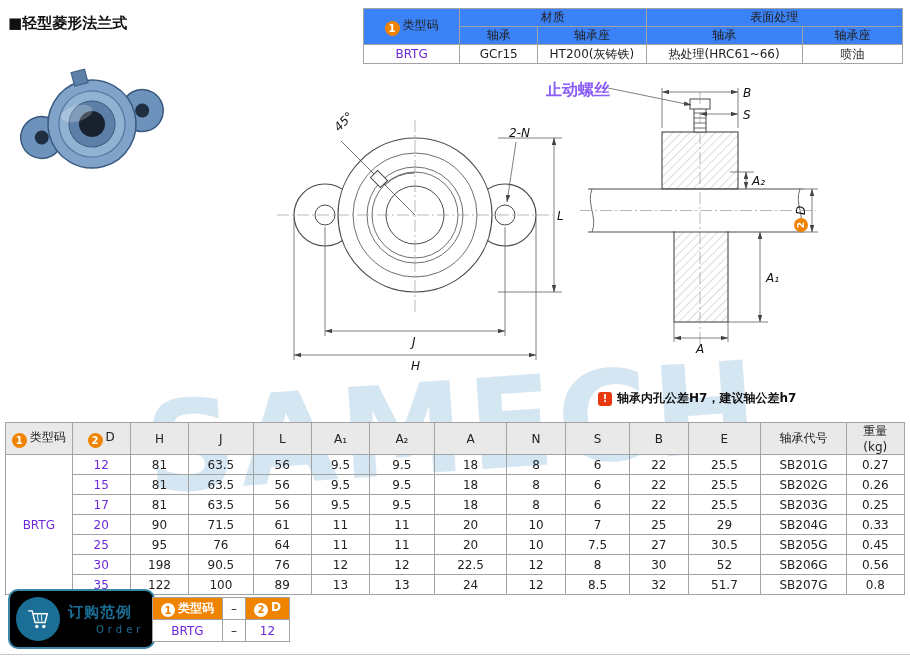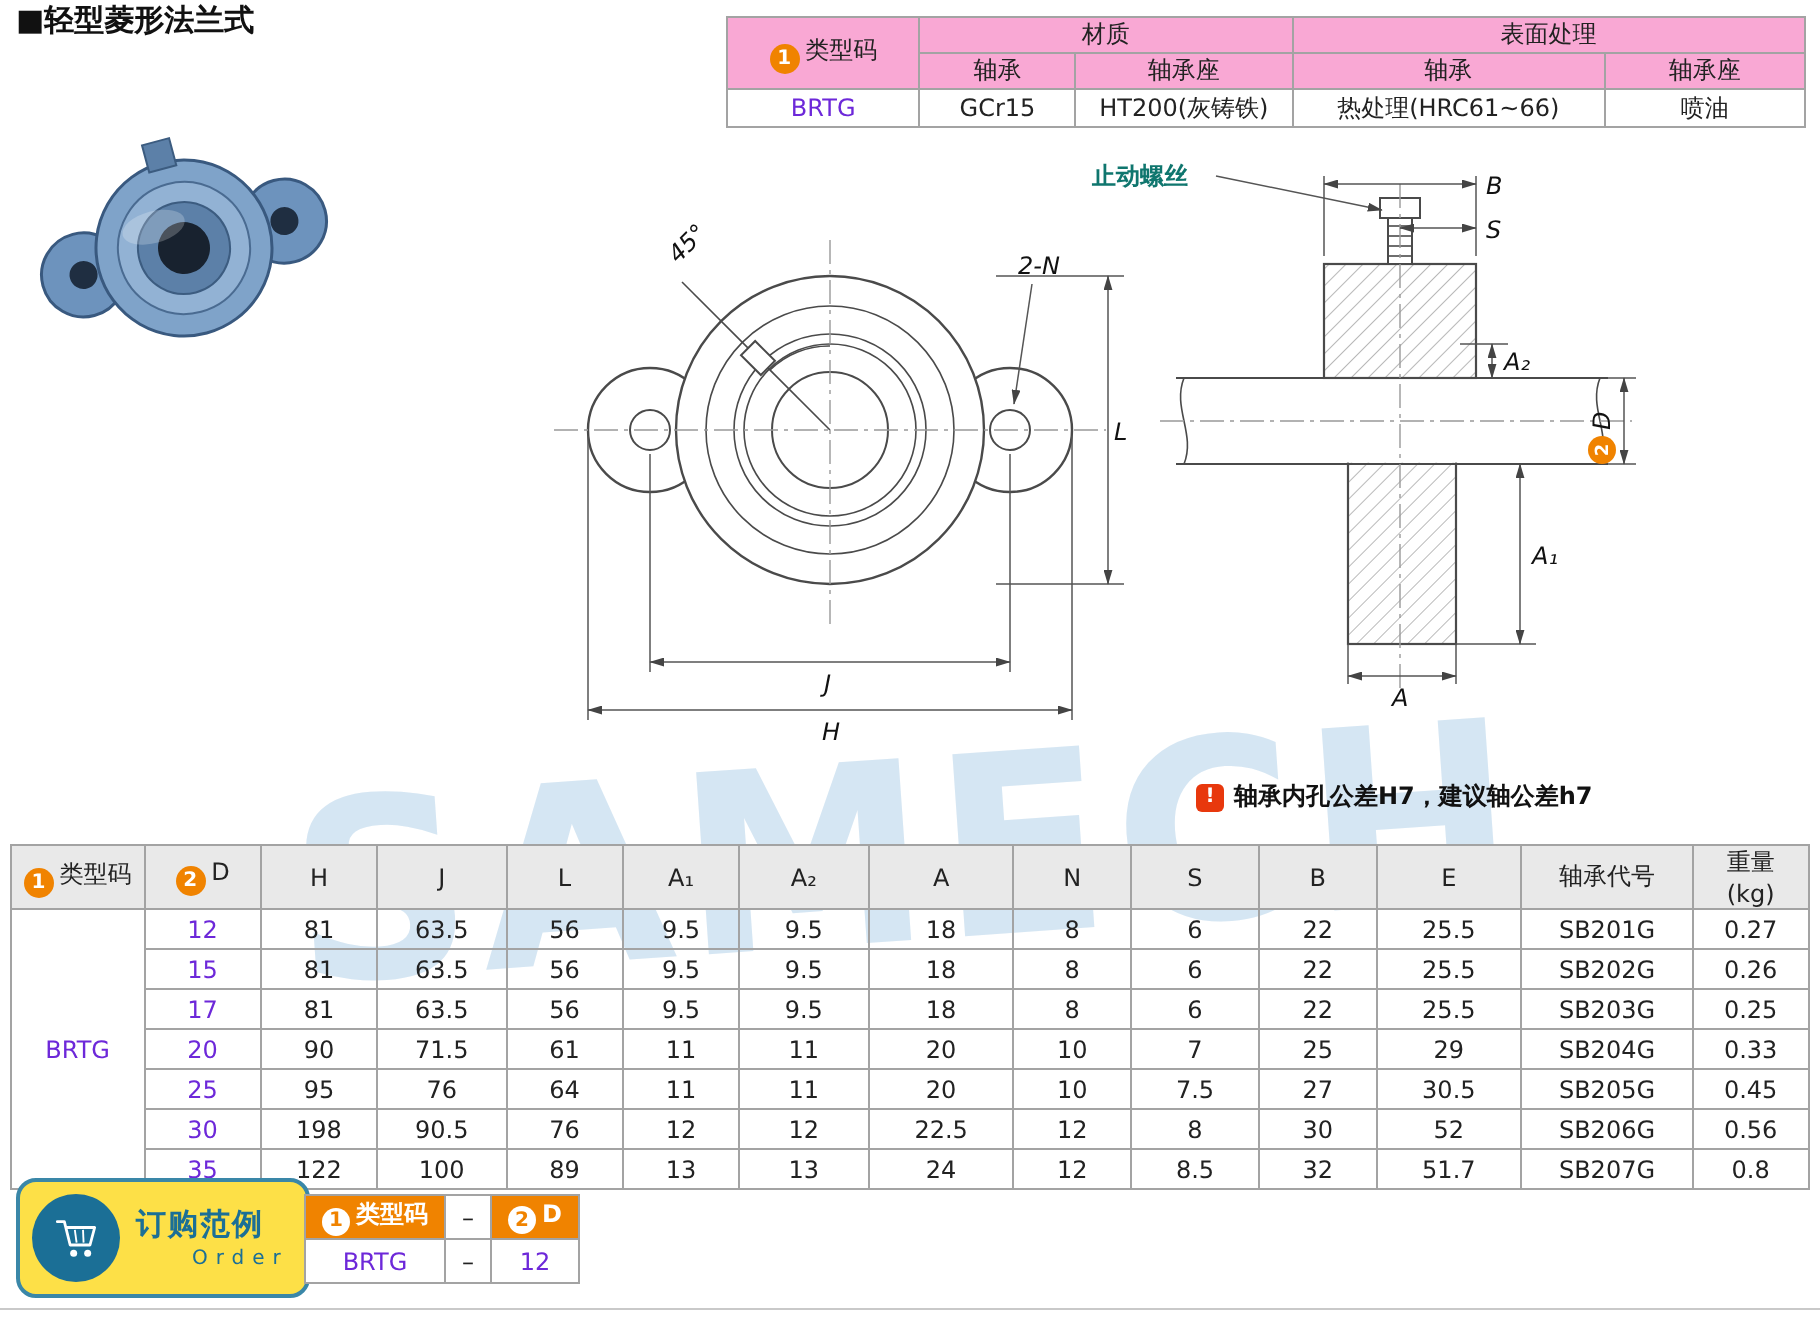--- a/index.html
+++ b/index.html
@@ -1,49 +1,49 @@
 <!DOCTYPE html>
 <html><head>
 <meta charset="utf-8">
 <style>
   html,body{margin:0;padding:0;background:#fff;}
   body{width:910px;height:660px;position:relative;font-family:"DejaVu Sans","Liberation Sans",sans-serif;overflow:hidden;}
   .page{position:absolute;inset:0;}
   .abs{position:absolute;}
-  .page-title{position:absolute;left:8px;top:1px;font-size:15px;font-weight:bold;color:#111;}
+  .page-title{position:absolute;left:8px;top:14px;font-size:15px;font-weight:bold;color:#111;}
   .watermark{position:absolute;left:145px;top:355px;font-size:125px;font-weight:bold;letter-spacing:4px;color:rgba(171,205,231,0.50);transform:rotate(-4deg);white-space:nowrap;pointer-events:none;}
   table{border-collapse:collapse;}
   th,td{border:1px solid #a3a3a3;font-size:12px;text-align:center;color:#222;}
   .mat-table{position:absolute;left:363px;top:8px;width:540px;table-layout:fixed;}
-  .mat-table th{background:#f9a8d4;font-weight:normal;height:17px;padding:0 2px;}
+  .mat-table th{background:#3b82f6;font-weight:normal;height:17px;padding:0 2px;}
   .mat-table td{height:18px;padding:0 2px;background:#fff;}
   .spec-table{position:absolute;left:5px;top:422px;width:900px;table-layout:fixed;}
   .spec-table th{background:#e9e9e9;font-weight:normal;height:28px;padding:0;}
   .spec-table td{height:19px;padding:0;background:transparent;}
   .blue{color:#6d28d9;}
   .circle-num{display:inline-flex;width:15px;height:15px;border-radius:50%;background:#f08300;color:#fff;font-size:10px;font-weight:bold;align-items:center;justify-content:center;margin-right:3px;vertical-align:-3px;}
   .note{position:absolute;left:598px;top:390px;display:flex;align-items:center;gap:5px;font-size:12px;font-weight:bold;color:#111;}
   .note-icon{width:14px;height:14px;border-radius:3px;background:#e8380d;color:#fff;font-size:10px;font-weight:bold;display:flex;align-items:center;justify-content:center;}
-  .order-box{position:absolute;left:8px;top:589px;width:147px;height:60px;border:2px solid #3a87a8;border-radius:10px;display:flex;align-items:center;gap:8px;padding:0 6px;box-sizing:border-box;background:#fde047;}
+  .order-box{position:absolute;left:8px;top:589px;width:147px;height:60px;border:2px solid #3a87a8;border-radius:10px;display:flex;align-items:center;gap:8px;padding:0 6px;box-sizing:border-box;background:#000000;}
   .cart-circle{width:44px;height:44px;border-radius:50%;background:#1b6f96;flex:none;display:flex;align-items:center;justify-content:center;}
   .order-title{color:#1b6f96;font-weight:bold;font-size:15px;letter-spacing:1px;}
   .order-sub{color:#1b6f96;font-size:10px;letter-spacing:4px;margin-top:2px;margin-left:28px;}
   .order-table{position:absolute;left:152px;top:597px;}
   .order-table th,.order-table td{height:21px;padding:0 8px;background:#fff;}
   .order-th{background:#f08300 !important;color:#fff;font-weight:bold;}
   .order-circle{display:inline-flex;width:14px;height:14px;border-radius:50%;background:#fff;color:#f08300;font-size:10px;font-weight:bold;align-items:center;justify-content:center;margin-right:3px;vertical-align:-2px;}
   .bottom-rule{position:absolute;left:0;top:654px;width:910px;border-top:1px solid #c9c9c9;}
   
   .outline{fill:#fff;stroke:#4a4a4a;stroke-width:1.2;}
   .outline2{fill:#fff;stroke:#4a4a4a;stroke-width:1;}
   .thin{fill:none;stroke:#4a4a4a;stroke-width:0.8;}
   .ext{fill:none;stroke:#555;stroke-width:0.75;}
   .cl{fill:none;stroke:#999;stroke-width:0.7;stroke-dasharray:12 3 2 3;}
   .dim{font-style:italic;font-size:12px;fill:#111;font-family:"DejaVu Sans",sans-serif;}
-  .screw-label{position:absolute;left:546px;top:80px;font-size:12px;font-weight:bold;color:#0f766e;}
+  .screw-label{position:absolute;left:546px;top:80px;font-size:16px;font-weight:bold;color:#8b5cf6;}
 </style>
 </head>
 <body>
 
 <div class="page">
 
   <div class="page-title">■轻型菱形法兰式</div>
 
   <div class="watermark">SAMECH</div>
 

